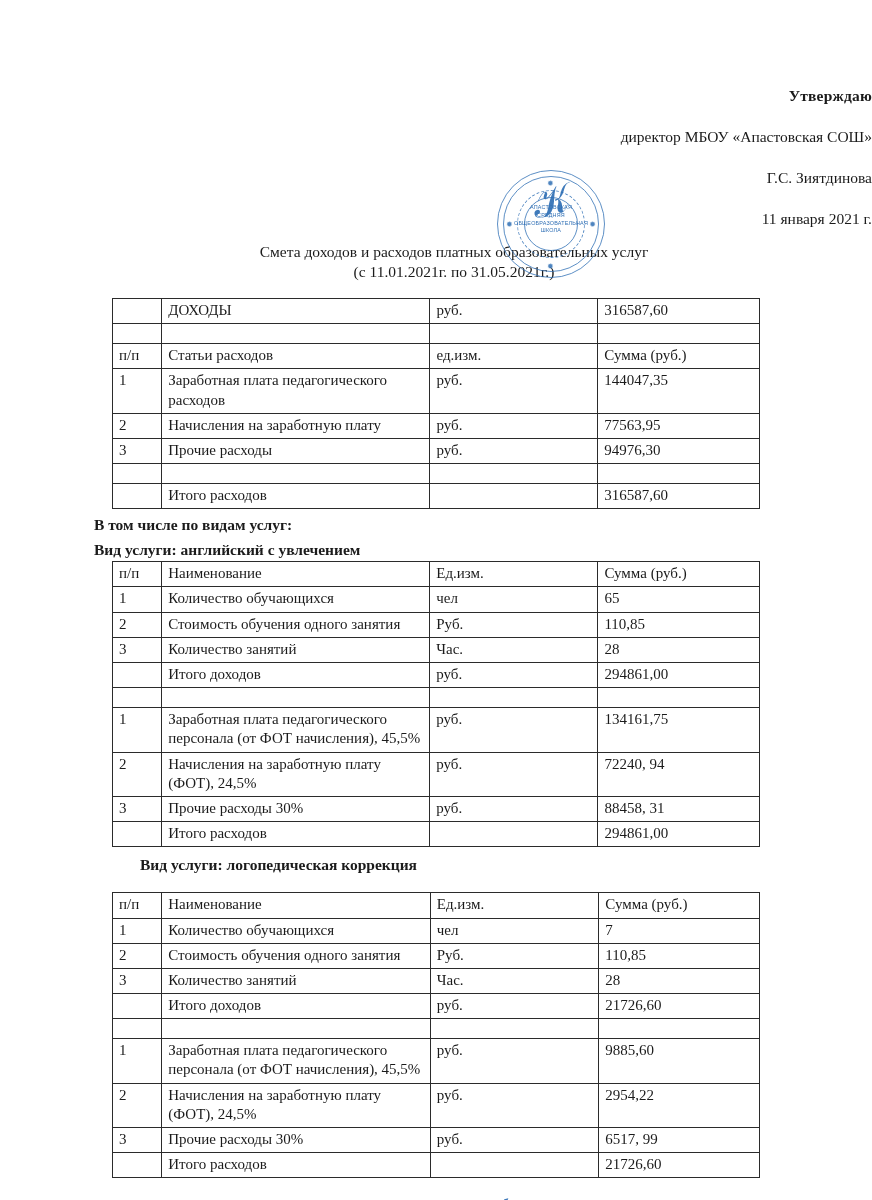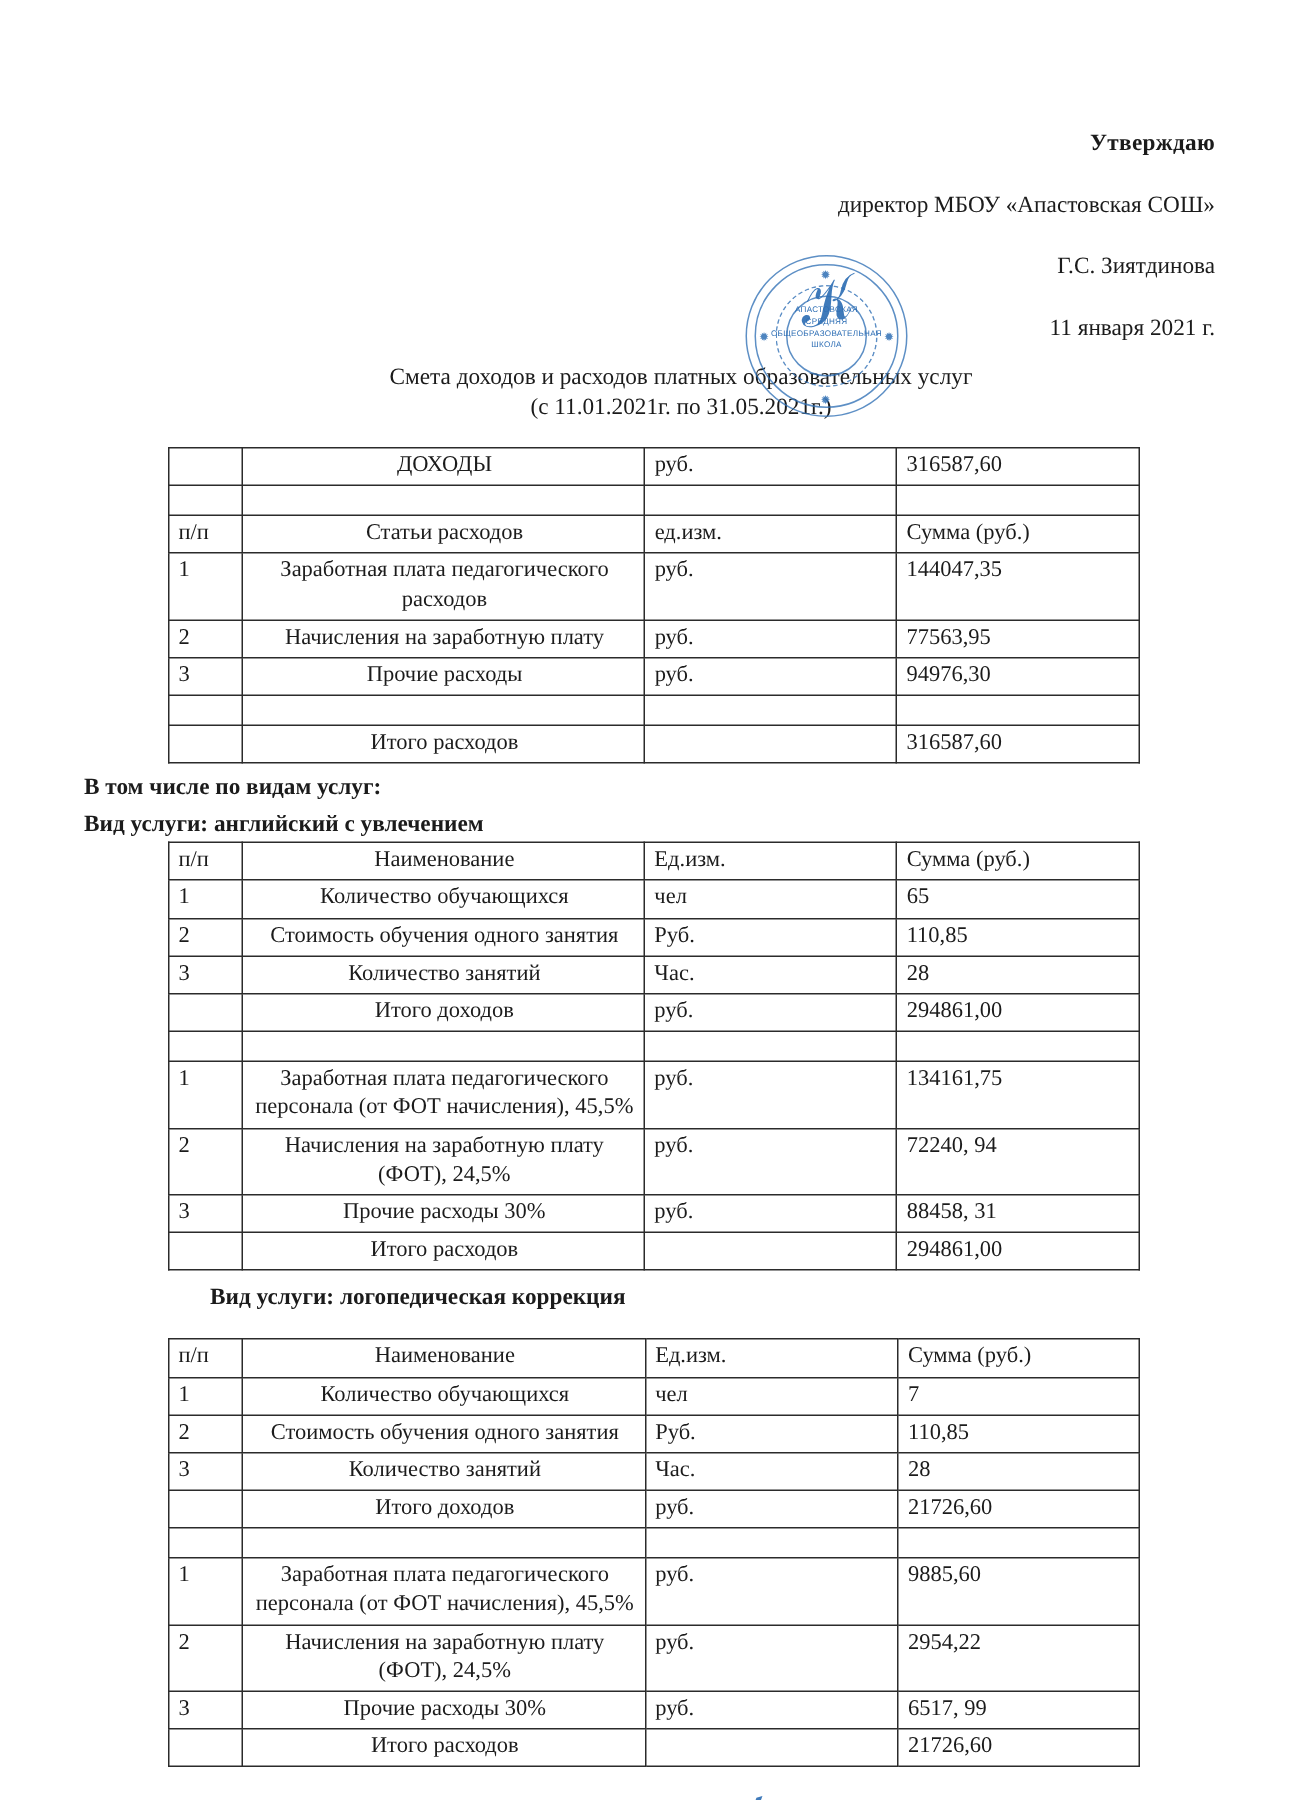--- a/index.html
+++ b/index.html
@@ -19,21 +19,20 @@
     position: relative;
     width: 872px;
     height: 1200px;
     box-sizing: border-box;
     padding: 0;
   }
   
   .header {
     margin-top: 86px;
     text-align: right;
-    padding-right: 62px;
     line-height: 1.35;
     font-size: 15.5px;
   }
   .header .approve {
     font-weight: bold;
     letter-spacing: .2px;
   }
   .header .line {
     white-space: nowrap;
     margin-top: 20px;
@@ -110,32 +109,32 @@
     width: 648px;
     font-size: 15px;
   }
   table.doc td {
     border: 1px solid #2b2b2b;
     padding: 2px 5px 3px 6px;
     vertical-align: top;
     line-height: 1.28;
   }
   td.c-num { width: 42px; }
-  td.c-name { width: 285px; text-align: center; }
+  td.c-name { width: 285px; }
   td.c-unit { width: 177px; }
   td.c-sum  { width: 166px; }
   tr.spacer td { height: 14px; }
   .sec-label {
     margin-left: 126px;
     font-weight: bold;
     font-size: 15.5px;
     margin-top: 7px;
     margin-bottom: 2px;
   }
-  .sec-label.indent2 { margin-left: 56px; }
+  .sec-label.indent2 { margin-left: 94px; }
   .sec-label.indent3 { margin-left: 140px; margin-top: 9px; }
   .gap-16 { height: 16px; }
   
   .footer {
     margin-top: 34px;
     position: relative;
     font-size: 15.5px;
   }
   .footer .row {
     display: flex;

